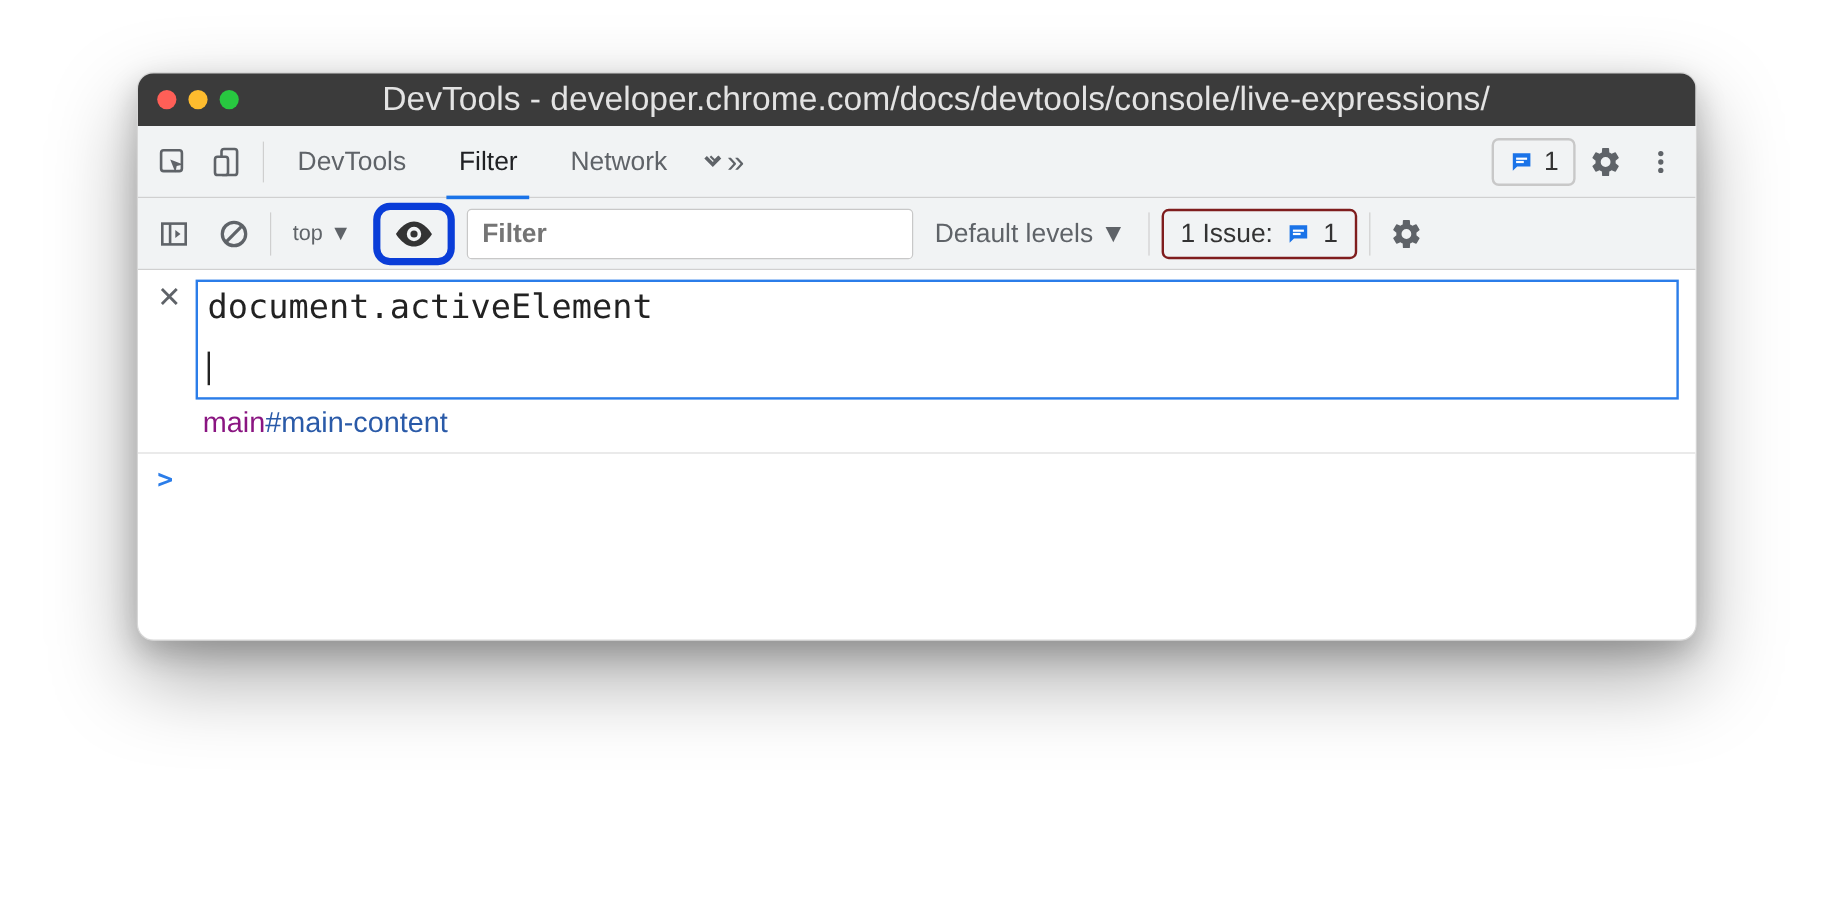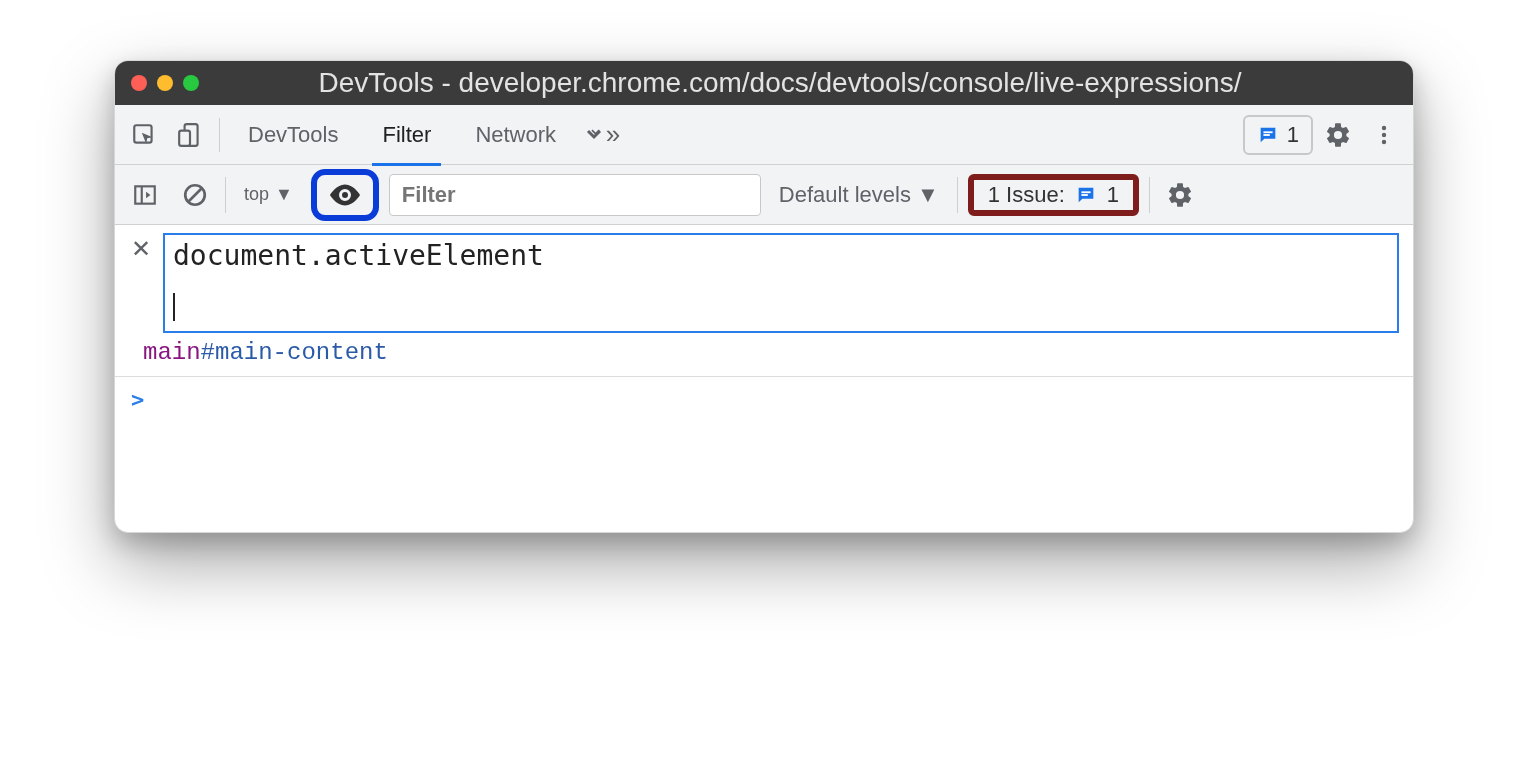--- a/index.html
+++ b/index.html
@@ -83,21 +83,21 @@
   .filter-input {
     width: 372px; height:42px; border:1px solid #c8c8c8; border-radius:4px;
     background:#fff; font-size:22px; color:#0369a1; padding:0 12px; outline:none;font-weight:bold;
   }
   .levels {
     display:flex; align-items:center; gap:6px; color:#5f6368; font-size:22px;
     cursor:pointer; padding:0 8px;
   }
   .vsep { width:1px; height:36px; background:#cfcfcf; }
   .issues-box {
-    display:flex; align-items:center; gap:10px; border:6px solid #7f1d1d;
+    display:flex; align-items:center; gap:10px; border:2px solid #7f1d1d;
     border-radius:6px; padding:4px 14px; height:42px; font-size:22px; color:#333;
     cursor:pointer;
   }
   .live-area {
     background:#fff; border-bottom:1px solid #dcdcdc; padding:8px 14px 10px 14px;
   }
   .live-row { display:flex; align-items:flex-start; gap:10px; }
   .close-x {
     width:24px; color:#5f6368; font-size:24px; cursor:pointer; line-height:1;
     margin-top:4px; display:flex; justify-content:center;
@@ -105,22 +105,22 @@
   .live-box {
     flex:1; border:2px solid #2b7de9; padding:4px 8px 22px 8px;
     font-family: ui-monospace, Menlo, Consolas, monospace; font-size:28px;
     color:#222; min-height:100px; position:relative;
   }
   .caret {
     position:absolute; left:8px; bottom:10px; width:2px; height:28px;
     background:#222;
   }
   .live-result {
-    font-family: Liberation Mono, monospace; font-size:24px;
-    margin-left:14px; margin-top:6px;
+    font-family: Liberation Sans, sans-serif; font-size:24px;
+    margin-left:40px; margin-top:6px;
   }
   .live-result .tag { color:#8a1581; }
   .live-result .idsel { color:#2a5aa8; }
   .prompt-row {
     display:flex; align-items:center; padding:10px 16px 120px 16px;
     font-family: ui-monospace, Menlo, Consolas, monospace;
   }
   .prompt-caret { color:#2b7de9; font-size:22px; font-weight:bold; }
   svg { display:block; }
 </style>

